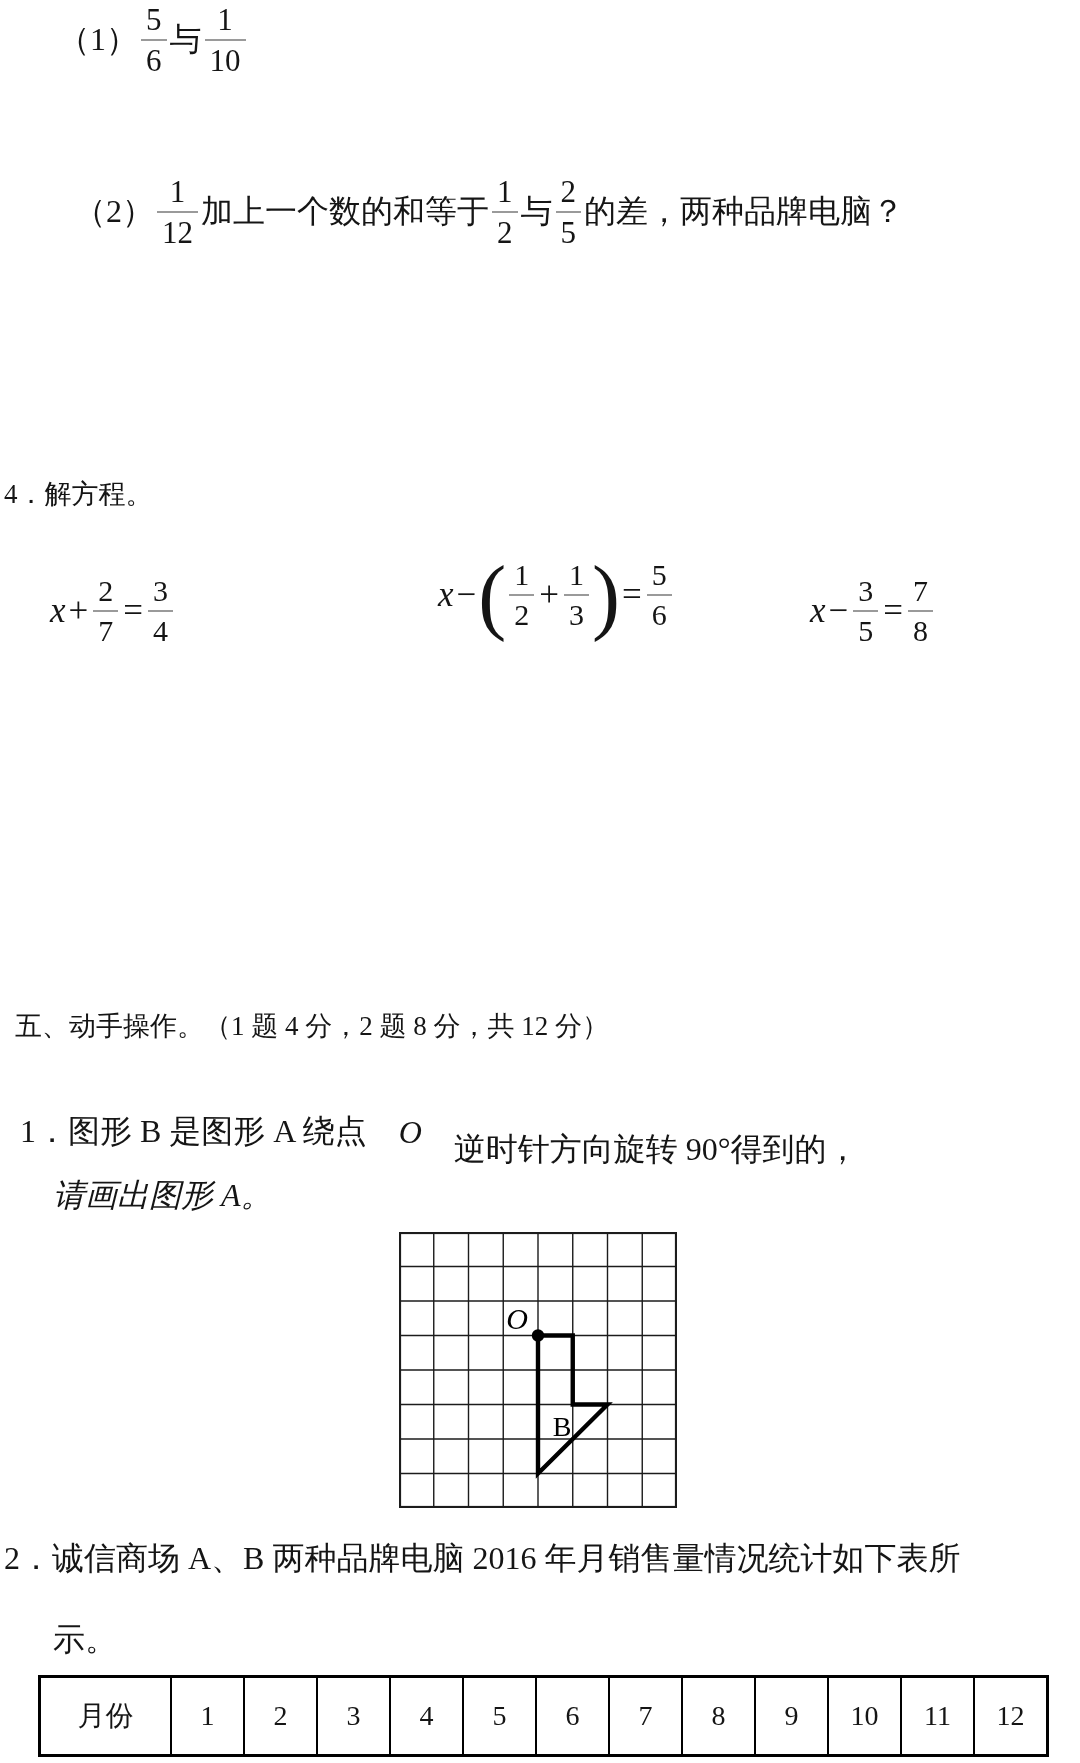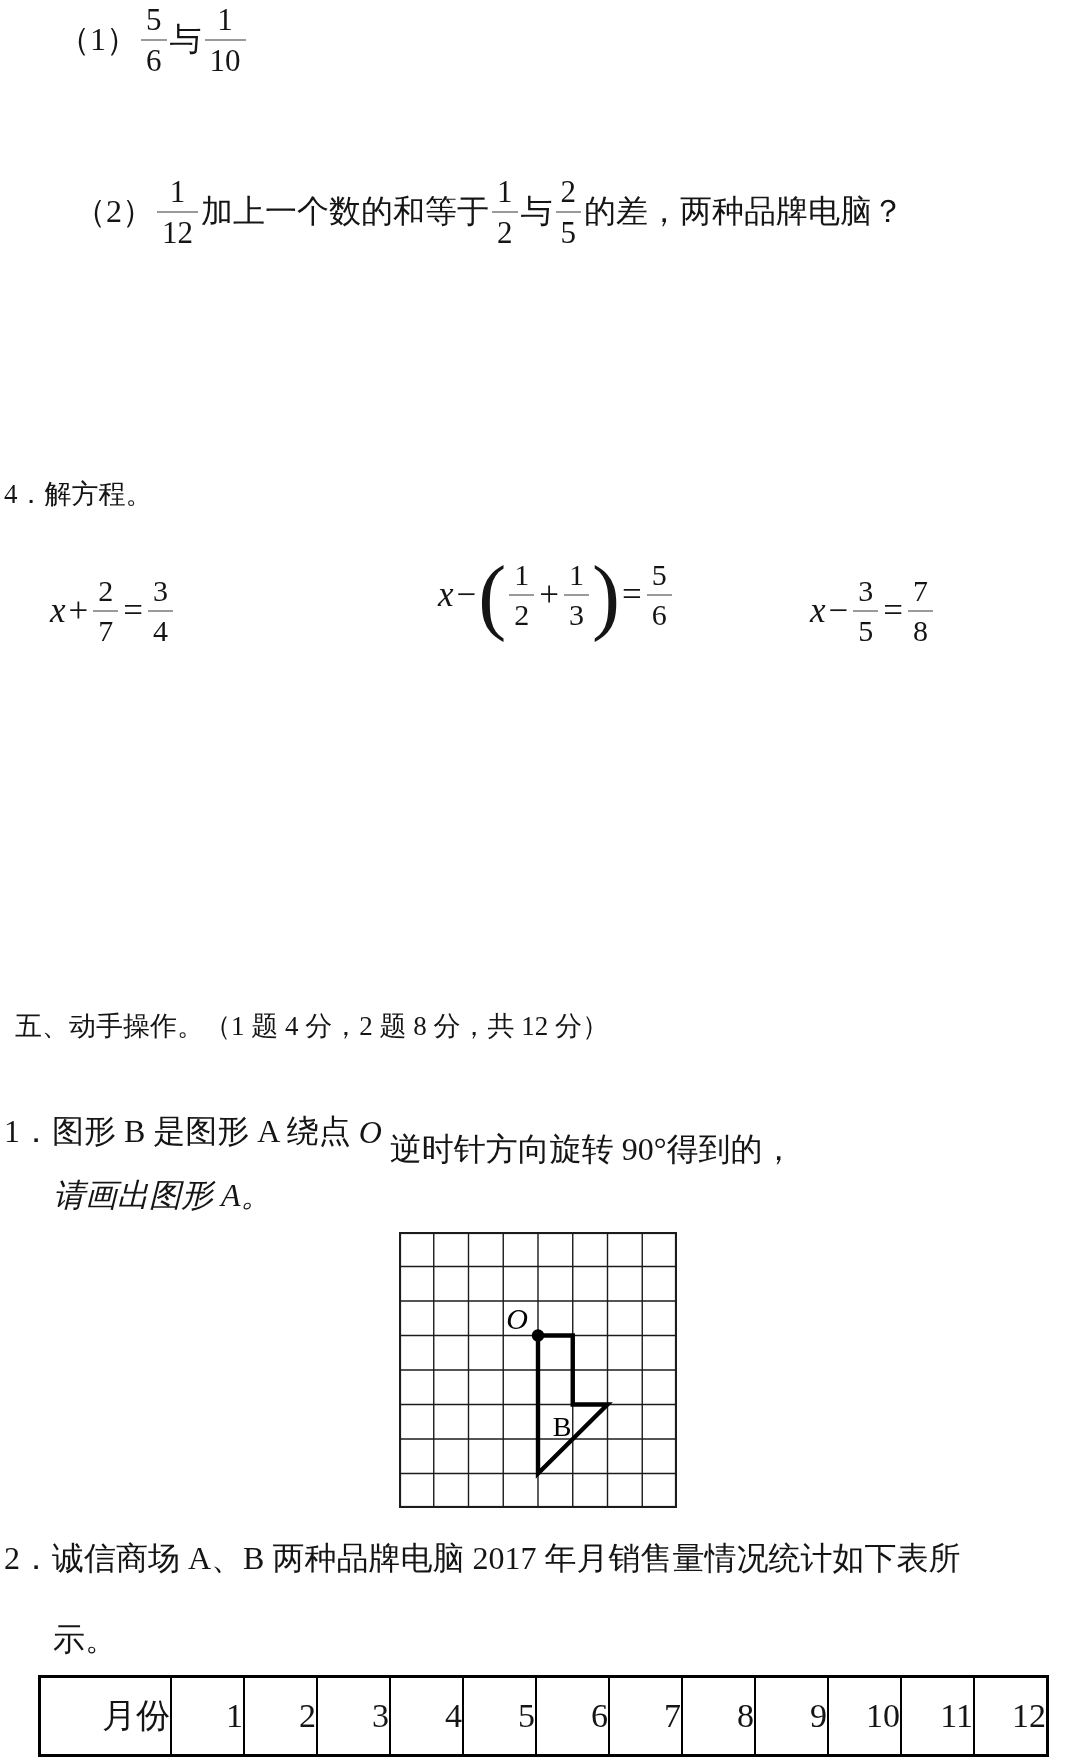--- a/index.html
+++ b/index.html
@@ -16,22 +16,22 @@
   .frac .num{padding:0 5px 4px;}
   .frac .den{border-top:2px solid #9a9a9a;padding:4px 5px 0;}
   .eq{position:absolute;display:flex;align-items:center;font-size:35px;white-space:nowrap;}
   .eq .var{font-style:italic;padding-right:1px;}
   .eq .op{padding:0 2px;}
   .eq .frac{font-size:30px;}
   .paren{font-size:84px;line-height:0;transform:scaleY(1.02);font-weight:400;}
   .ital{font-style:italic;}
   table.months{border-collapse:collapse;table-layout:fixed;}
   table.months td{
-    border:2px solid #000;text-align:right;vertical-align:middle;
-    font-size:34px;height:76px;padding:0;
+    border:2px solid #000;text-align:center;vertical-align:middle;
+    font-size:28px;height:76px;padding:0;
   }
   table.months{border:3px solid #000;}
   td.mo-label{width:129px;}
   td.mo-num{width:71px;}
   svg text{font-family:"Liberation Serif","DejaVu Serif",serif;}
 </style>
 </head>
 <body>
 
 <div id="page">
@@ -114,21 +114,21 @@
     </span>
     <span class="op">=</span>
     <span class="frac">
       <span class="num">7</span>
       <span class="den">8</span>
     </span>
   </div>
 
   <div class="abs heading" style="left:15px;top:1008px;">五、动手操作。（1 题 4 分，2 题 8 分，共 12 分）</div>
 
-  <div class="abs line cjk" style="left:4px;top:1092px;">
+  <div class="abs line cjk" style="left:20px;top:1092px;gap:24px;">
     <span style="white-space:pre;">1．图形 B 是图形 A 绕点 </span>
       <span class="ital">O</span>
       <span style="white-space:pre;margin-top:36px;"> 逆时针方向旋转 90°得到的，</span>
   </div>
 
   <div class="abs cjk" style="left:53px;top:1174px;font-style:italic;">请画出图形 A。</div>
 
   <svg class="abs" style="left:399px;top:1232px;" width="278" height="276" viewBox="0 0 278 276">
 
     <path d="M34.75 0V276 M69.5 0V276 M104.25 0V276 M139 0V276 M173.75 0V276 M208.5 0V276 M243.25 0V276
@@ -136,21 +136,21 @@
 
     <rect x="1" y="1" width="276" height="274" fill="none" stroke="#1c1c1c" stroke-width="2.2"></rect>
 
     <path d="M139 103.5 H173.75 V172.5 H208.5 L139 241.5 Z" fill="none" stroke="#000" stroke-width="4.4" stroke-linejoin="miter"></path>
 
     <circle cx="139" cy="103.5" r="6.2" fill="#000"></circle>
     <text x="118" y="97" font-size="30" font-style="italic" text-anchor="middle">O</text>
     <text x="163" y="204" font-size="28" text-anchor="middle">B</text>
   </svg>
 
-  <div class="abs cjk" style="left:4px;top:1537px;">2．诚信商场 A、B 两种品牌电脑 2017 年月销售量情况统计如下表所</div>
+  <div class="abs cjk" style="left:4px;top:1537px;">2．诚信商场 A、B 两种品牌电脑 2016 年月销售量情况统计如下表所</div>
 
   <div class="abs cjk" style="left:53px;top:1618px;">示。</div>
 
   <table class="months abs" style="left:38px;top:1675px;">
     <tbody>
         <tr>
       <td class="mo-label">月份</td>
       <td class="mo-num">1</td>
       <td class="mo-num">2</td>
       <td class="mo-num">3</td>

